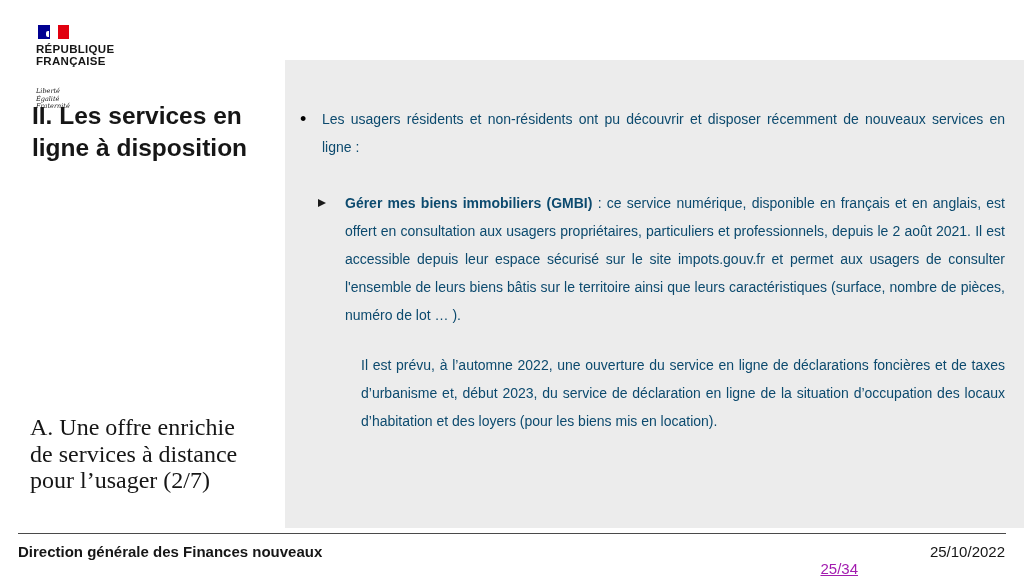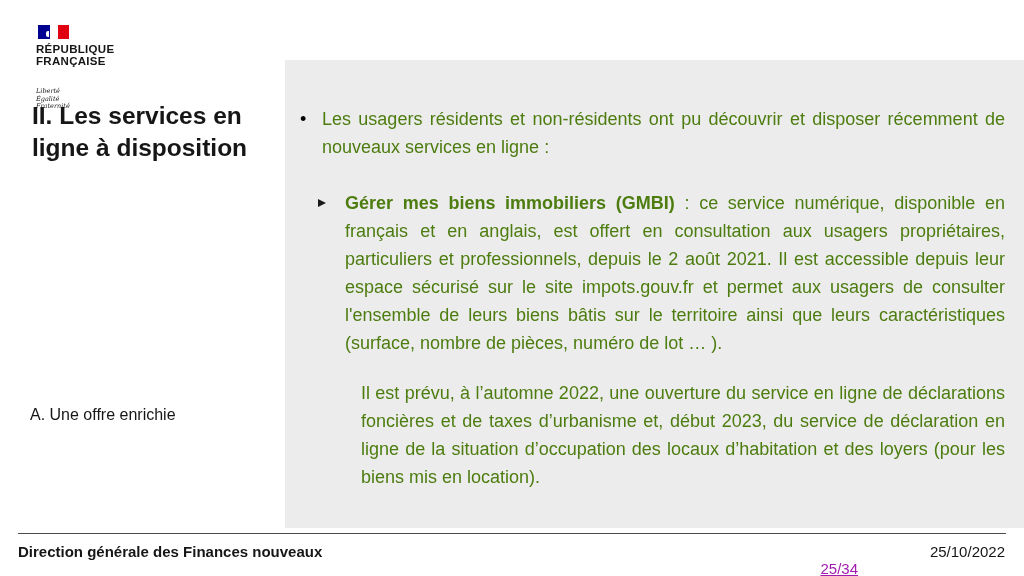--- a/index.html
+++ b/index.html
@@ -20,28 +20,28 @@
   .rep { font-weight:bold; font-size:11.5px; line-height:12px; letter-spacing:0.3px; color:#161616; }
   .rep span { display:block; }
   .motto { margin-top:21px; font-family:"DejaVu Serif", serif; font-style:italic;
            font-size:6.5px; line-height:7.5px; color:#161616; }
   .motto span { display:block; }
 
   
   .section-title { position:absolute; left:32px; top:100px; font-size:24.5px;
                    line-height:32px; font-weight:bold; color:#161616; }
   .section-title span { display:block; }
-  .subsection { position:absolute; left:30px; top:402px; font-size:16px;
-                line-height:26.5px; font-weight:400; color:#161616; }
+  .subsection { position:absolute; left:30px; top:414px; font-size:24px;
+                line-height:26.5px; font-weight:400; color:#161616;font-family:Liberation Serif, serif; }
   .subsection span { display:block; }
 
   
   .panel { position:absolute; left:285px; top:60px; width:739px; height:468px;
            background:var(--panel-bg, #ececec); padding:45px 19px 0 15px; }
-  .panel p { font-size:18px; line-height:28px; text-align:justify; color:#4d7c0f; }
+  .panel p { font-size:14px; line-height:28px; text-align:justify; color:#0c4a6e; }
 
   .bullet-item { display:flex; margin-bottom:28px; }
   .bullet-item .b { flex:none; width:22px; font-size:18px; line-height:28px; color:#000; }
   .bullet-item p { flex:1; }
 
   .sub-item { display:flex; margin-left:18px; margin-bottom:22px; }
   .arrow-box { flex:none; width:27px; padding-top:10px; }
   .arrow-shape { display:block; width:0; height:0;
                  border-left:8px solid #1a1a1a;
                  border-top:4.5px solid transparent;
@@ -77,20 +77,22 @@
   </div>
 </div>
 
 <h1 class="section-title">
   <span>II. Les services en</span>
   <span>ligne à disposition</span>
 </h1>
 
 <div class="subsection">
   <span>A. Une offre enrichie</span>
+  <span>de services à distance</span>
+  <span>pour l’usager (2/7)</span>
 </div>
 
 <main class="panel">
   <div class="bullet-item">
     <span class="b">•</span>
     <p>Les usagers résidents et non-résidents ont pu découvrir et disposer récemment de nouveaux services en ligne :</p>
   </div>
 
   <div class="sub-item">
     <span class="arrow-box">

